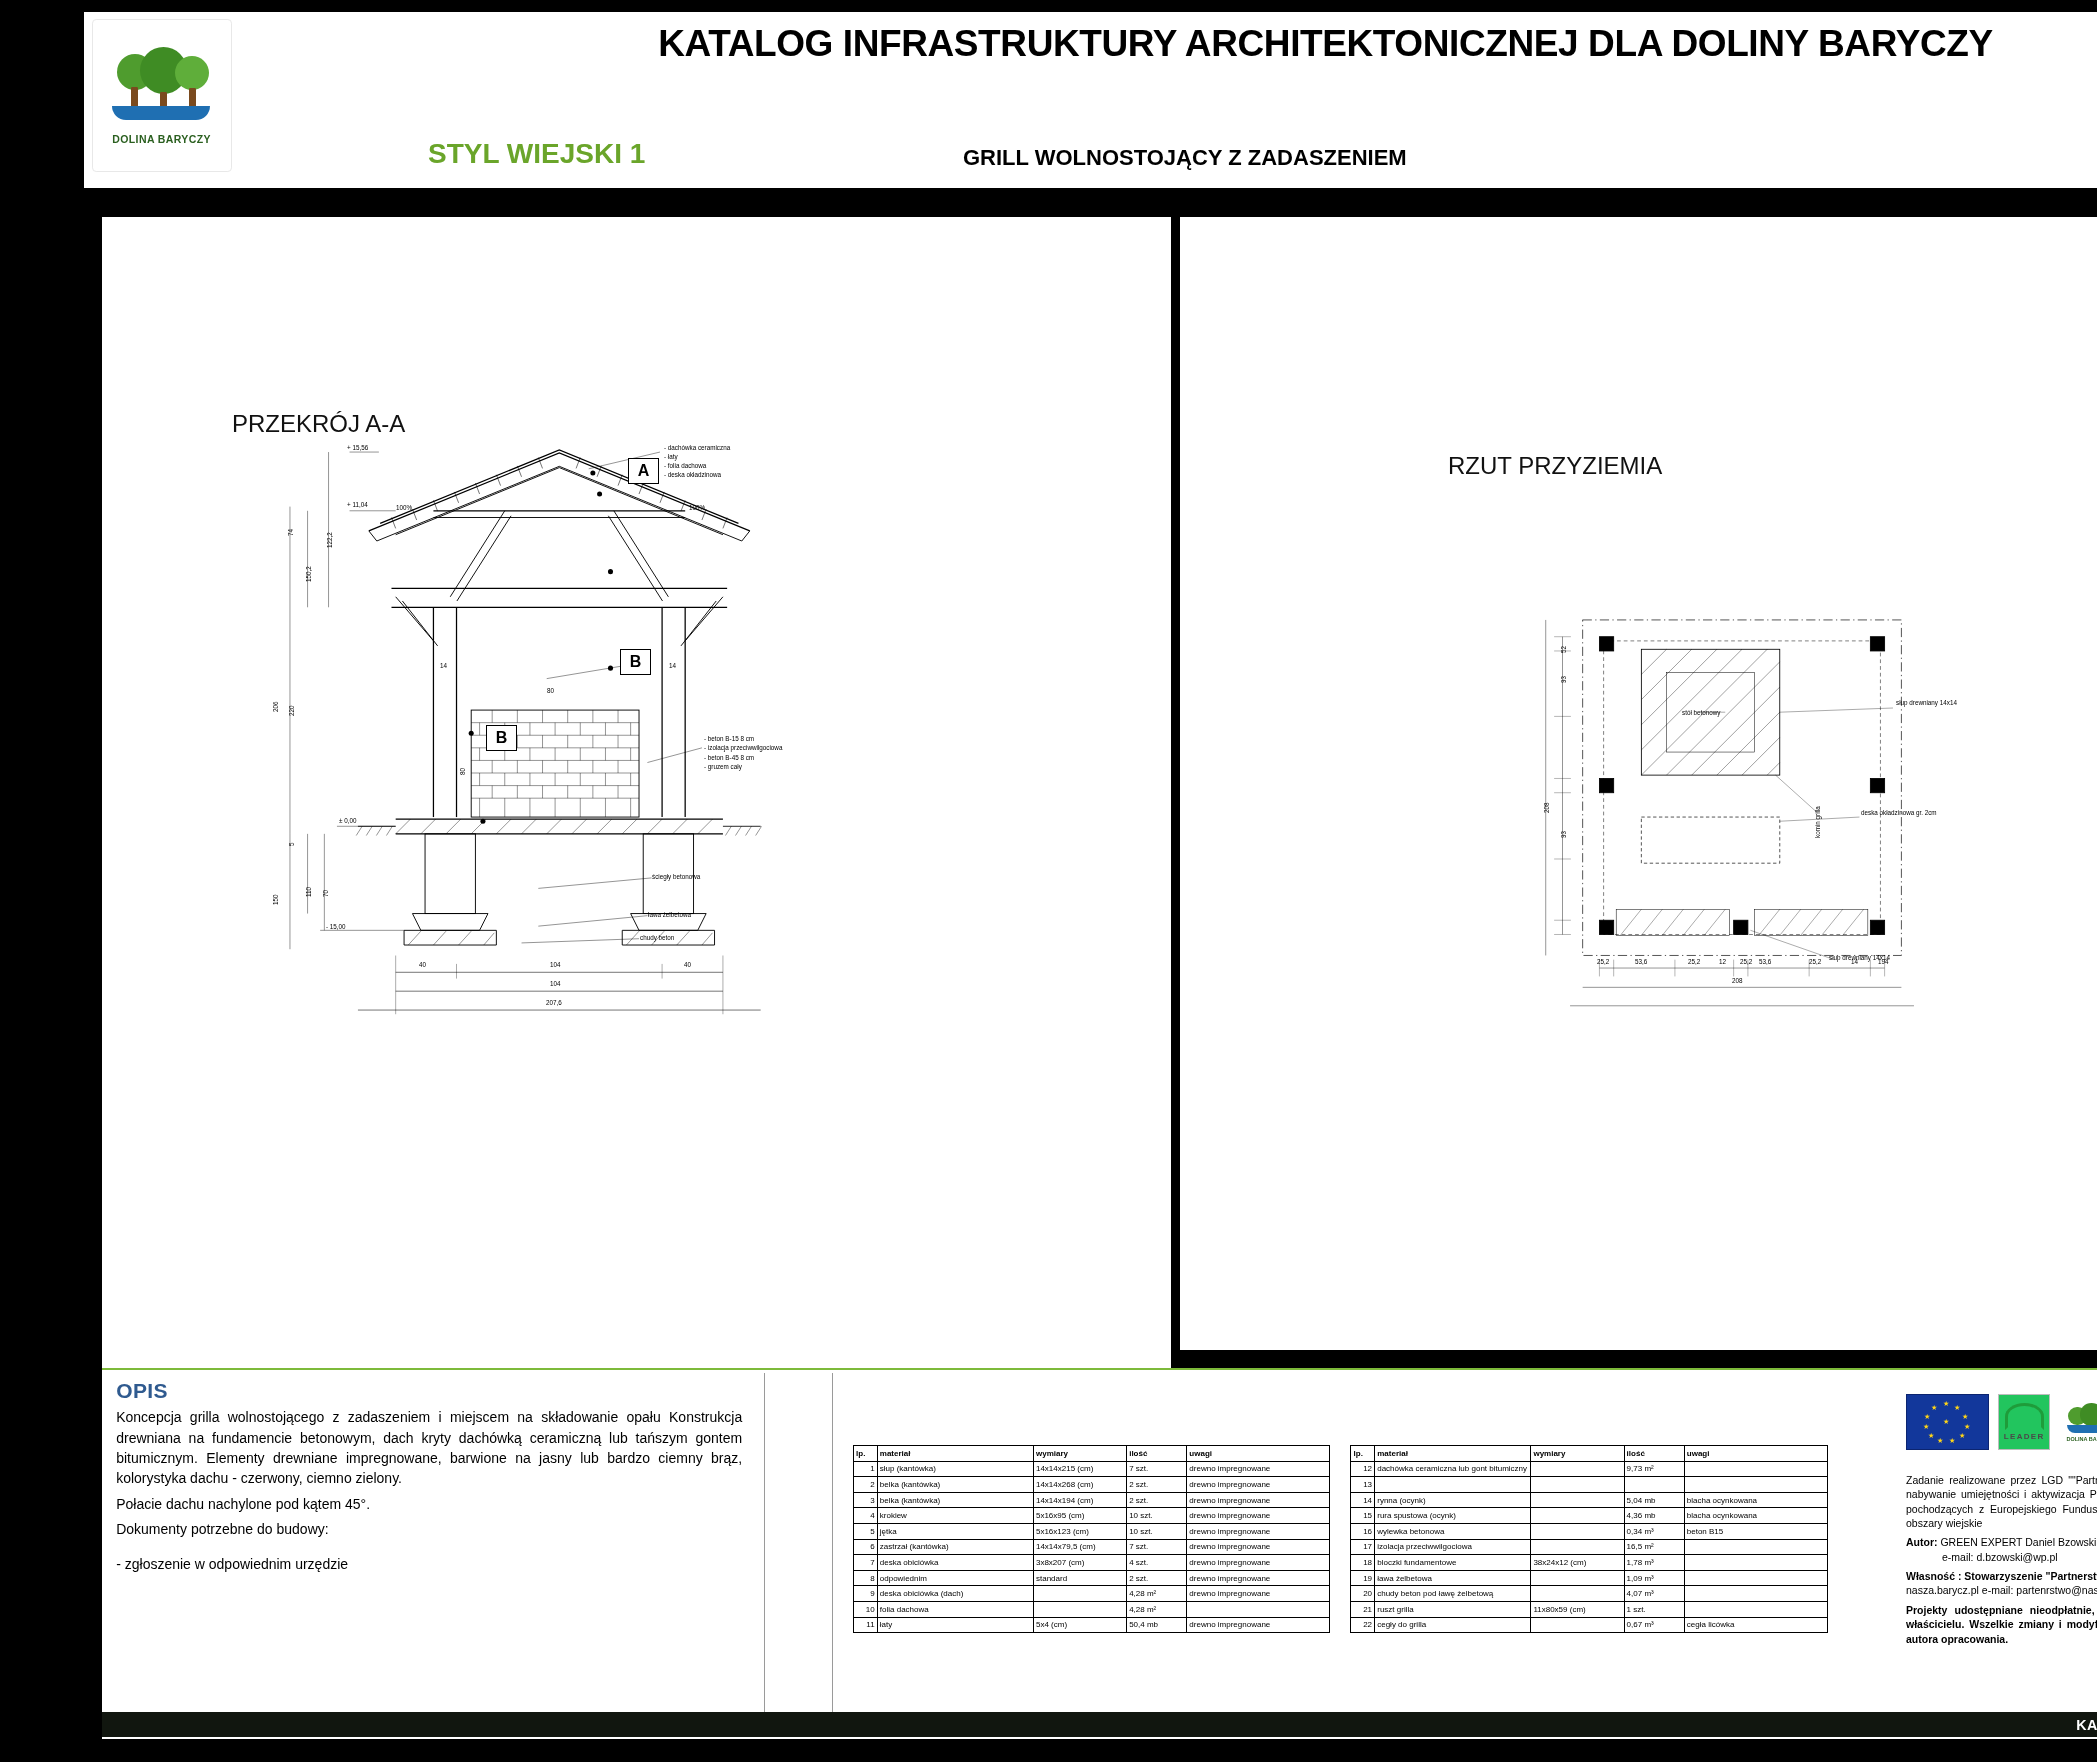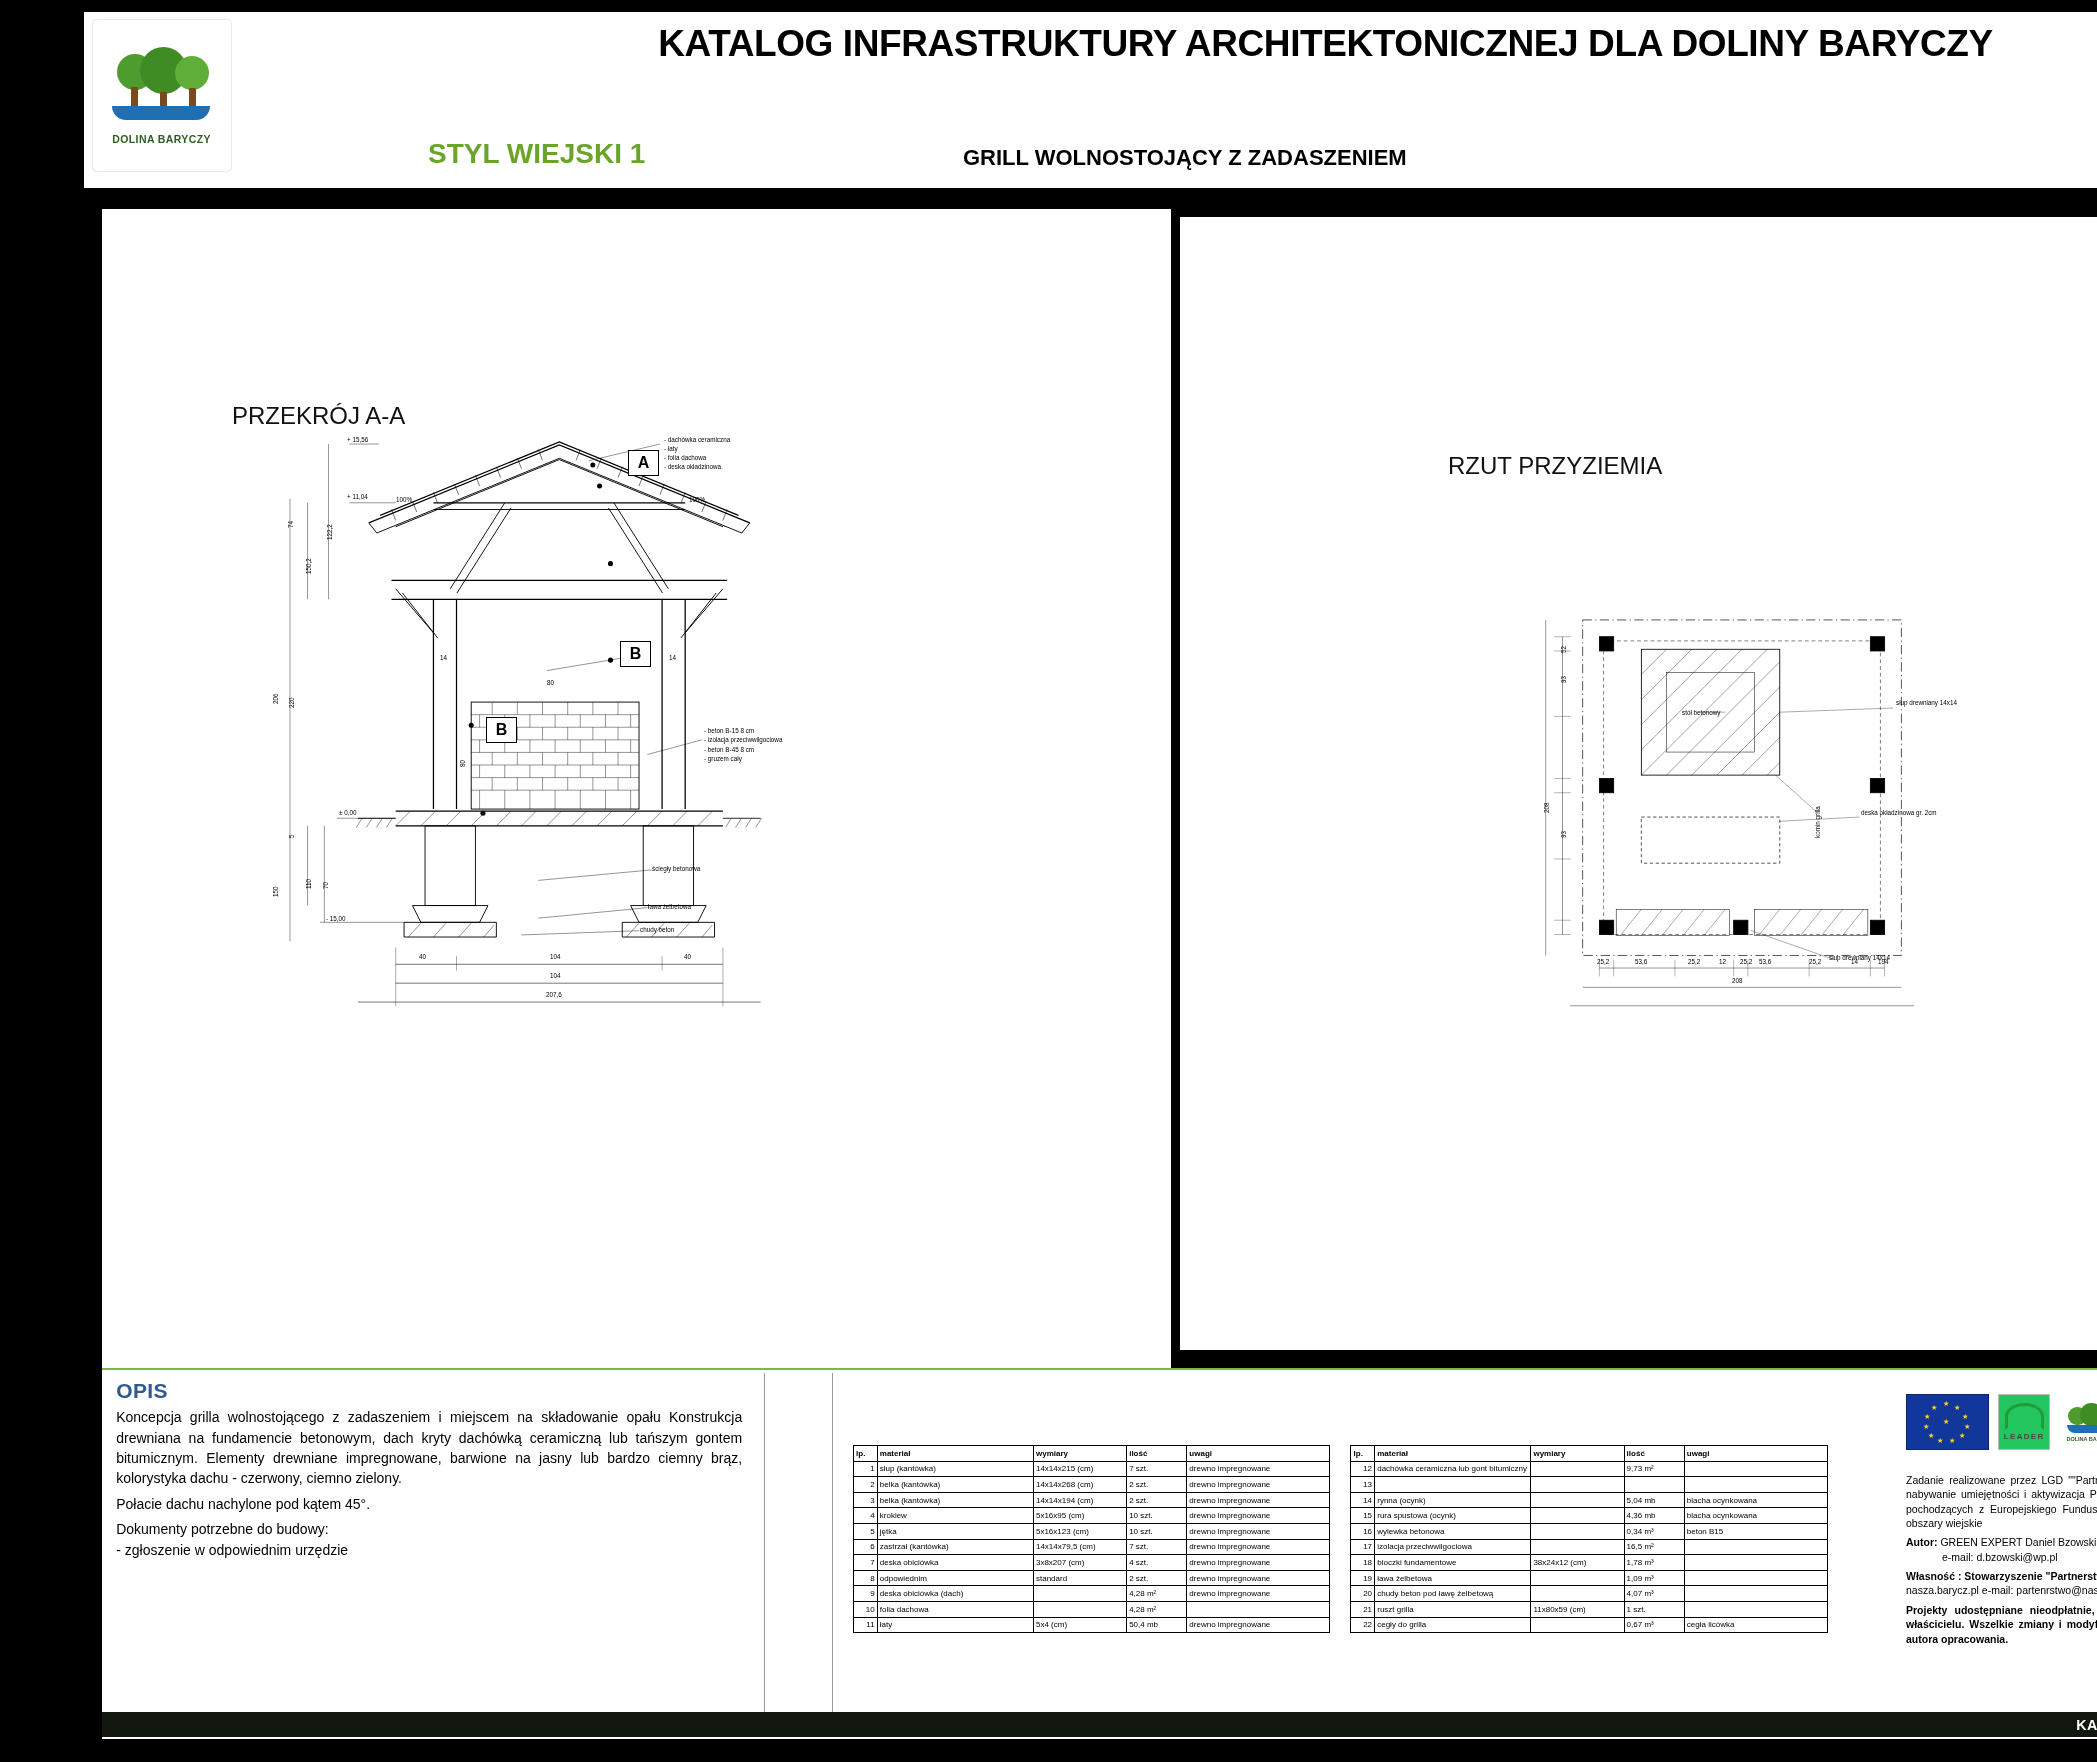--- a/index.html
+++ b/index.html
@@ -20,21 +20,21 @@
   .logo-trees .k2{left:51px;top:45px;}
   .logo-trees .k3{left:80px;top:41px;}
   .logo-trees .water{position:absolute;left:3.4px;top:59px;width:98px;height:14.3px;background:#1f6fb2;border-radius:0 0 50px 50px;}
   .logo-cap{margin-top:5.9px;font-size:10.5px;font-weight:bold;color:#2a5f1f;letter-spacing:0.4px;}
 
   .h-title{position:absolute;left:180px;top:11.7px;width:2123px;text-align:center;font-size:37px;font-weight:bold;color:#000;letter-spacing:-0.4px;}
   .h-style{position:absolute;left:344px;top:126px;font-size:28px;font-weight:bold;color:#6aa52a;}
   .h-sub{position:absolute;left:835px;top:133px;font-size:22px;font-weight:bold;color:#000;margin-left:44px;}
 
   
-  .draw-left{position:absolute;left:102px;top:209px;width:1069px;height:1429px;background:#fff;}
+  .draw-left{position:absolute;left:102px;top:217px;width:1069px;height:1429px;background:#fff;}
   .draw-right{position:absolute;left:1180px;top:217px;width:1296px;height:1133px;background:#fff;}
   .panel-title{position:absolute;font-size:24px;color:#111;}
   .scale-lbl{position:absolute;font-size:22.7px;font-weight:bold;color:#0369a1;}
 
   
   .bottom{position:absolute;left:102px;top:1368px;width:2373px;height:369px;background:#fff;border-top:2.9px solid #7dba3a;}
   .opis{position:absolute;left:4.2px;top:3.4px;width:646px;height:362px;padding:5.9px 10px;box-sizing:border-box;}
   .opis h3{margin:0 0 4.2px 0;font-size:21px;color:#2f5a8f;font-weight:bold;letter-spacing:0.4px;}
   .opis p{margin:0 0 5px 0;font-size:14px;line-height:1.45;color:#000;text-align:justify;}
   .vline{position:absolute;top:3.4px;width:1.3px;height:362px;background:#9a9a9a;}
@@ -461,21 +461,21 @@
     <div class="tiny" style="left:552px;top:760px;">208</div>
     <div class="tiny" style="left:552px;top:779px;"></div>
   </div>
 
   <div class="bottom">
 
     <div class="opis">
       <h3>OPIS</h3>
       <p>Koncepcja grilla wolnostojącego z zadaszeniem i miejscem na składowanie opału Konstrukcja drewniana na fundamencie betonowym, dach kryty dachówką ceramiczną lub tańszym gontem bitumicznym. Elementy drewniane impregnowane, barwione na jasny lub bardzo ciemny brąz, kolorystyka dachu - czerwony, ciemno zielony.</p>
       <p>Połacie dachu nachylone pod kątem 45°.</p>
-      <p style="margin-bottom:1px;">Dokumenty potrzebne do budowy:</p>
+      <p style="margin-bottom:15px;">Dokumenty potrzebne do budowy:</p>
       <p>- zgłoszenie w odpowiednim urzędzie</p>
     </div>
 
     <div class="vline" style="left:662px;"></div>
     <div class="vline" style="left:730px;"></div>
 
 
     <div class="tables">
       <table class="mat">
         <thead>

